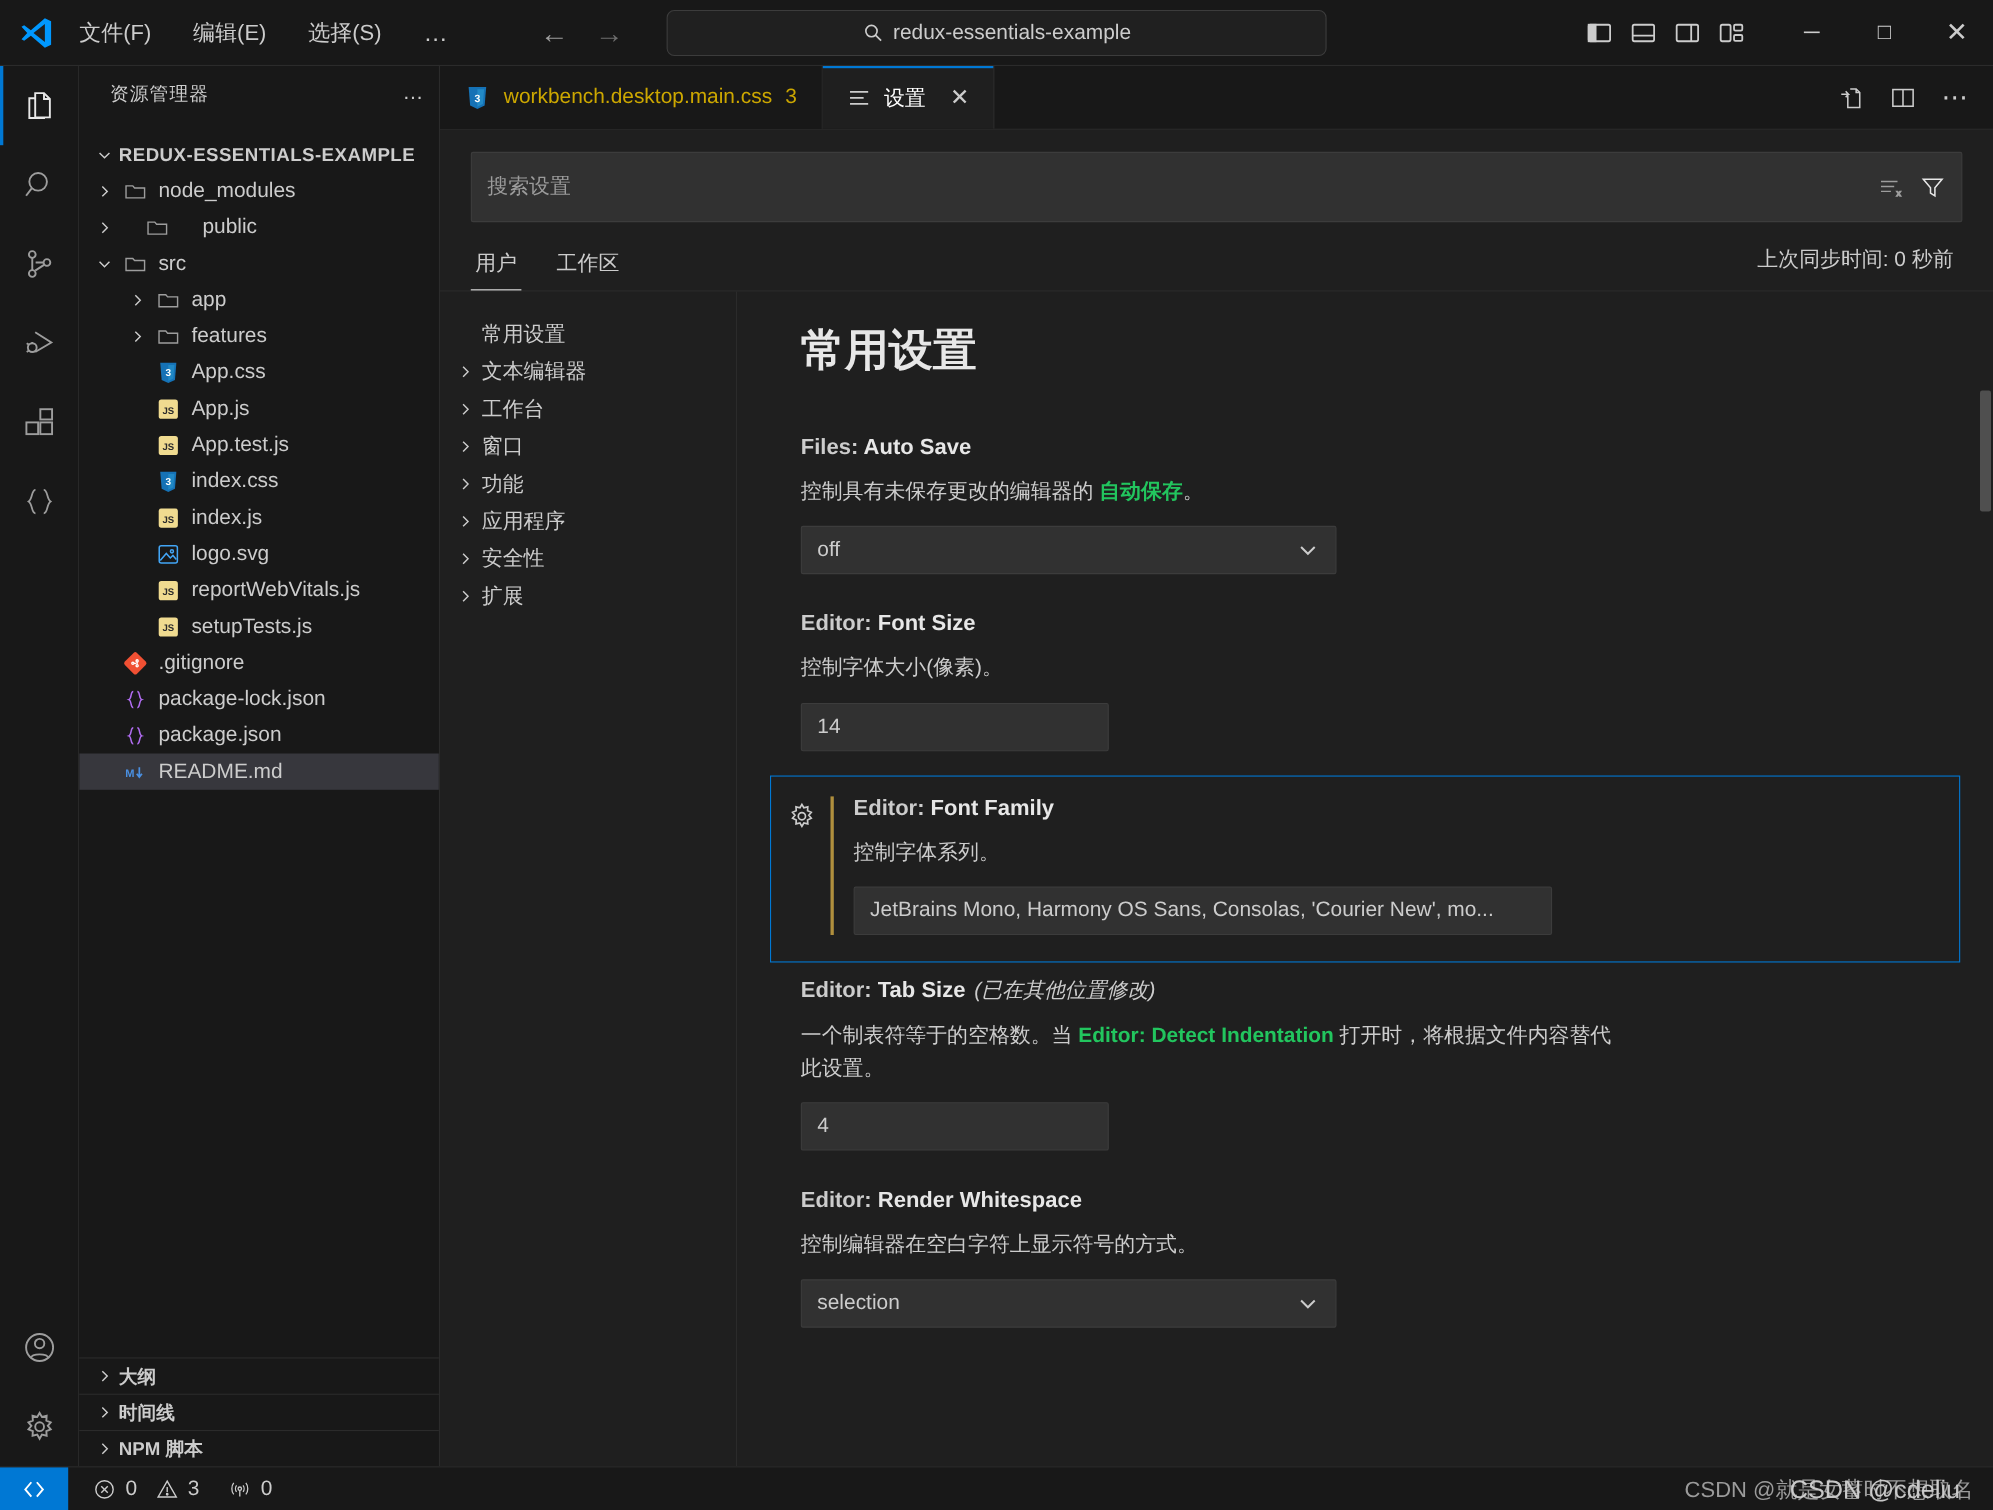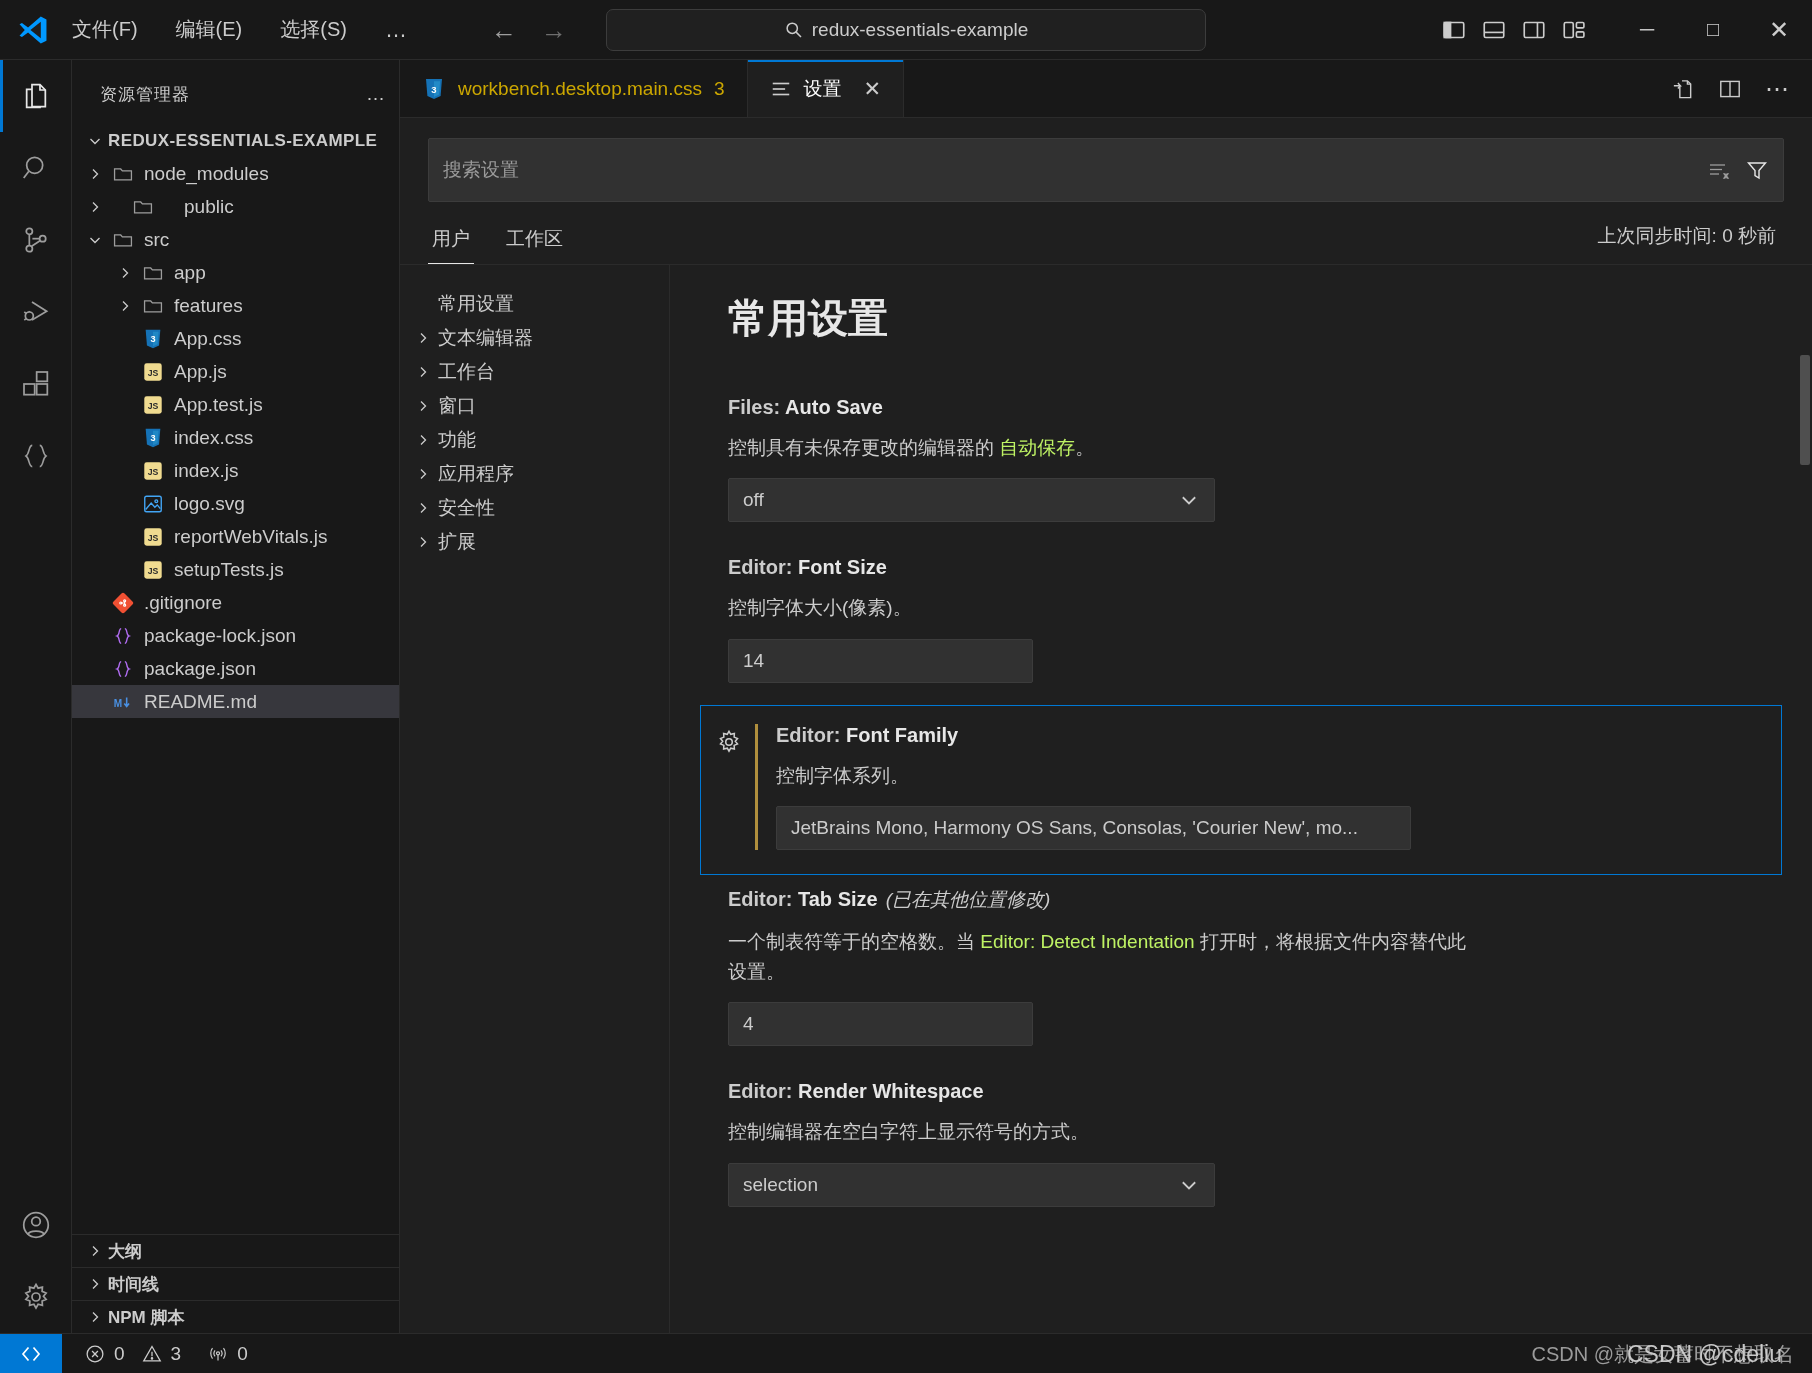--- a/index.html
+++ b/index.html
@@ -70,21 +70,21 @@
   .act-spacer { flex: 1; }
 
   
   .sidebar {
     width: 328px; min-width: 328px;
     background: #181818;
     display: flex; flex-direction: column;
     border-right: 1px solid #2b2b2b;
   }
   .sidebar-header {
-    height: 40px; display: flex; align-items: center;
+    height: 40px; display: flex; align-items: flex-start;
     padding: 0 12px 0 28px; margin-top: 14px;
   }
   .sidebar-title { color: #cccccc; font-size: 17px; letter-spacing: 1px; }
   .sidebar-more { margin-left: auto; color: #cccccc; font-size: 19px; letter-spacing: 2px; }
   .tree { flex: 1; overflow: hidden; padding-top: 10px; }
   .tree-row {
     height: 33px; display: flex; align-items: center;
     color: #cccccc; font-size: 19px; padding-right: 8px;
     white-space: nowrap;
   }
@@ -170,24 +170,24 @@
   .settings-content {
     flex:1; overflow:hidden; padding: 26px 0 0 0; position:relative;
   }
   .content-inner { padding: 0 30px 0 58px; max-width: 100%; }
   .page-title { color: #e7e7e7; font-size: 40px; font-weight: bold; margin-bottom: 38px; }
   .setting-item { padding: 12px 0 22px 0; position: relative; }
   .setting-title { font-size: 20px; color: #cccccc; font-weight: bold; margin-bottom: 14px; }
   .setting-title .bold-part { color: #e7e7e7; }
   .setting-title .other-note { color: #cccccc; font-style: italic; font-weight: normal; margin-left: 8px; font-size: 19px;}
   .setting-desc { font-size: 19px; color: #cccccc; line-height: 1.55; margin-bottom: 16px; max-width: 740px; }
-  .setting-desc .link { color: #bef264; }
+  .setting-desc .link { color: #22c55e; font-weight: bold; }
   .setting-input {
     height: 44px; background: #313131; border: 1px solid #3c3c3c;
-    color: #cccccc; font-size: 19px; padding: 0 14px; width: 305px;
+    color: #cccccc; font-size: 19px; padding: 0 14px; width: 280px;
     font-family: inherit; outline: none; border-radius: 2px;
   }
   .setting-input.wide { width: 635px; }
   .setting-select {
     height: 44px; background: #313131; border: 1px solid #3c3c3c;
     width: 487px; display:flex; align-items:center; padding: 0 14px;
     color: #cccccc; font-size: 19px; border-radius: 2px;
   }
   .setting-select .sel-caret { margin-left:auto; }
 

